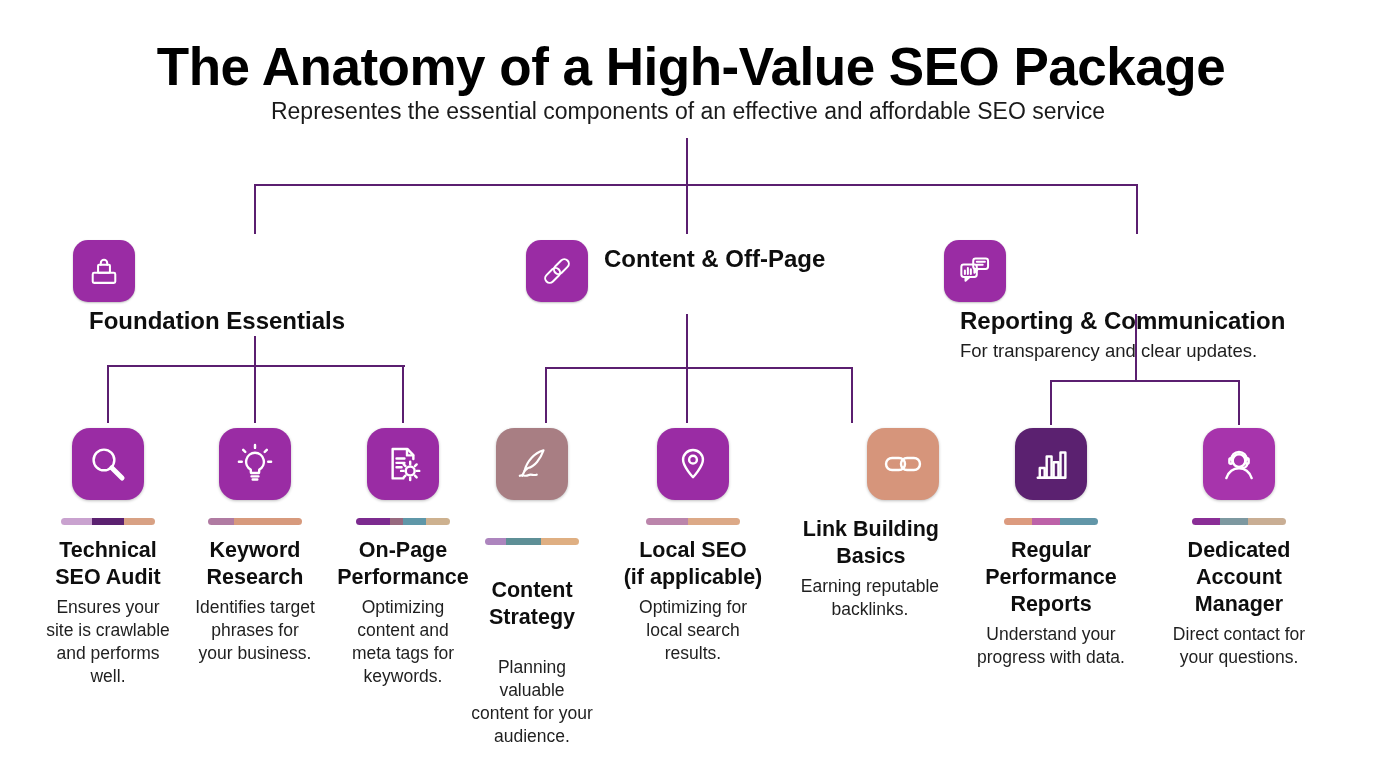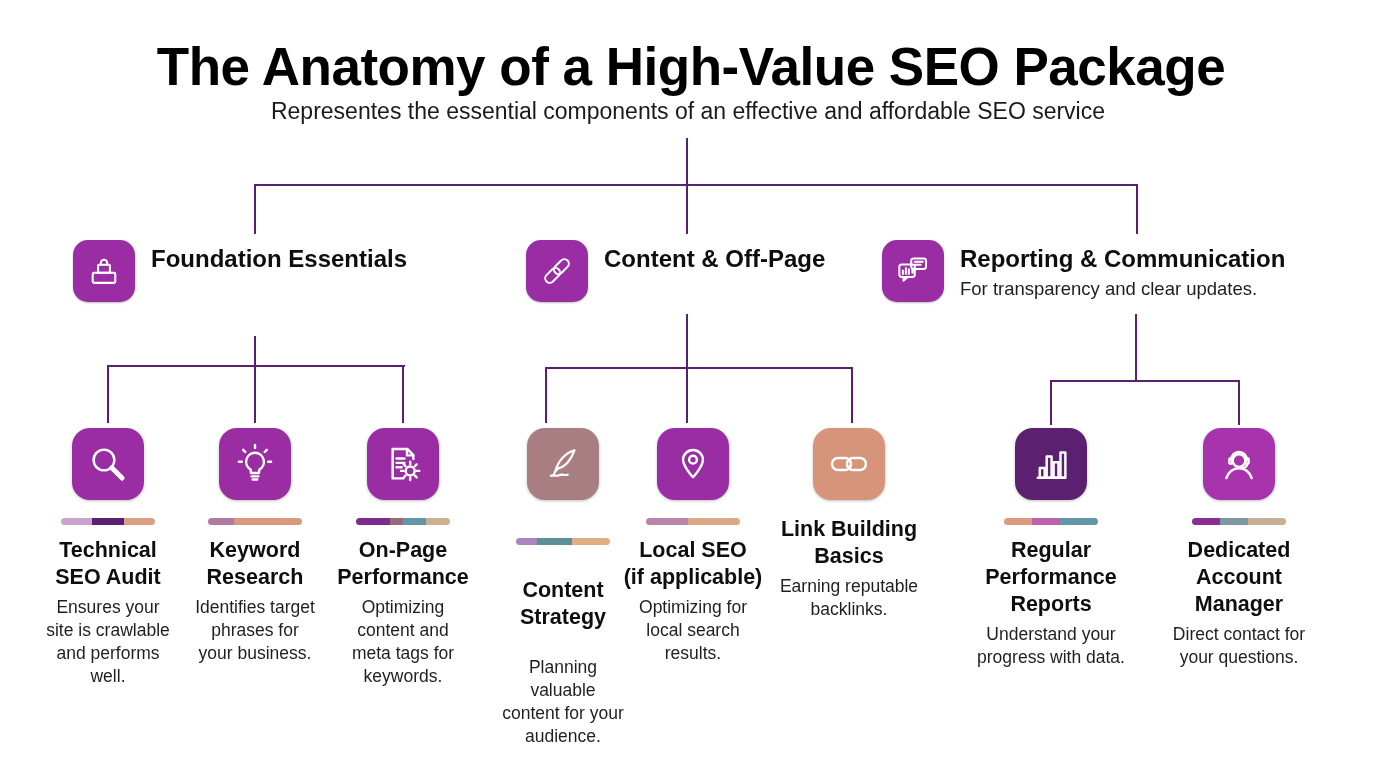--- a/index.html
+++ b/index.html
@@ -77,21 +77,21 @@
   <div class="cn h" style="left:545px;top:367px;width:308px;"></div>
   <div class="cn v" style="left:545px;top:367px;height:56px;"></div>
   <div class="cn v" style="left:686px;top:367px;height:56px;"></div>
   <div class="cn v" style="left:851px;top:367px;height:56px;"></div>
 
   <div class="cn v" style="left:1135px;top:314px;height:68px;"></div>
   <div class="cn h" style="left:1050px;top:380px;width:190px;"></div>
   <div class="cn v" style="left:1050px;top:380px;height:45px;"></div>
   <div class="cn v" style="left:1238px;top:380px;height:45px;"></div>
 
-  <div class="branch" style="left:73px;">
+  <div class="branch" style="left:73px;flex-direction:column;">
     <div class="bicon" style="background-color: rgb(154, 44, 164);">
       <svg width="38" height="38" viewBox="0 0 32 32" fill="none" stroke="#fff" stroke-width="1.7" stroke-linecap="round" stroke-linejoin="round">
         <rect x="6.5" y="17.5" width="19" height="8.5" rx="1.2"></rect>
         <rect x="11" y="10.8" width="10" height="6.7" rx="0.8"></rect>
         <path d="M13.3 10.8 V9.2 a2.7 2.7 0 0 1 5.4 0 v1.6"></path>
       </svg>
     </div>
     <div class="btext">
       <div class="btitle">Foundation Essentials</div>
     </div>
@@ -104,21 +104,21 @@
           <rect x="3.5" y="12.2" width="14.5" height="7.6" rx="3.8"></rect>
           <rect x="14" y="12.2" width="14.5" height="7.6" rx="3.8"></rect>
         </g>
       </svg>
     </div>
     <div class="btext">
       <div class="btitle">Content &amp; Off-Page</div>
     </div>
   </div>
 
-  <div class="branch" style="left:882px;">
+  <div class="branch" style="left:944px;flex-direction:column;">
     <div class="bicon" style="background-color: rgb(154, 44, 164);">
       <svg width="38" height="38" viewBox="0 0 32 32" fill="none" stroke="#fff" stroke-width="1.7" stroke-linecap="round" stroke-linejoin="round">
         <rect x="4.5" y="10.5" width="13" height="10.5" rx="2"></rect>
         <path d="M8 21 v3.2 L11.5 21"></path>
         <path d="M7.5 18.5 v-3 M10 18.5 v-5 M12.5 18.5 v-4"></path>
         <rect x="14.5" y="5.5" width="12.5" height="8.8" rx="2"></rect>
         <path d="M18.5 14.3 l-3 3.2 v-3.2"></path>
         <path d="M17.5 8.3 h6.8 M17.5 10.8 h5"></path>
       </svg>
     </div>
@@ -184,21 +184,21 @@
         <span class="bar-seg" style="background-color: rgb(205, 177, 143); flex-grow: 26;"></span>
       </div>
     <div class="ctitle">On-Page
 Performance</div>
     <div class="cdesc">Optimizing
 content and
 meta tags for
 keywords.</div>
   </div>
 
-  <div class="child" style="left:473px;gap:20px;">
+  <div class="child" style="left:442px;gap:20px;">
     <div class="cicon" style="background-color: rgb(168, 126, 131);">
       <svg width="46" height="46" viewBox="0 0 32 32" fill="none" stroke="#fff" stroke-width="1.5" stroke-linecap="round" stroke-linejoin="round">
         <path d="M24 6.5 C17.5 8.5 12.5 14 10.8 20.8 L13.2 18.8 C17.8 18 21.8 12.5 24 6.5 Z"></path>
         <path d="M10.8 20.8 C10.2 22 9.7 23.1 9.2 24.2"></path>
         <path d="M7.5 24.2 c2 -1.2 3.5 0.8 5.8 -0.4 c2.3 -1.2 3.7 0.6 6 -0.4"></path>
       </svg>
     </div>
     <div class="pbar">
         <span class="bar-seg" style="background-color: rgb(173, 133, 190); flex-grow: 22;"></span>
         <span class="bar-seg" style="background-color: rgb(94, 143, 150); flex-grow: 38;"></span>
@@ -223,21 +223,21 @@
         <span class="bar-seg" style="background-color: rgb(187, 133, 171); flex-grow: 45;"></span>
         <span class="bar-seg" style="background-color: rgb(220, 169, 135); flex-grow: 55;"></span>
       </div>
     <div class="ctitle">Local SEO
 (if applicable)</div>
     <div class="cdesc">Optimizing for
 local search
 results.</div>
   </div>
 
-  <div class="child no-bar" style="left:759px;">
+  <div class="child no-bar" style="left:759px;align-items:flex-end;">
     <div class="cicon" style="background-color: rgb(214, 149, 123);">
       <svg width="46" height="46" viewBox="0 0 32 32" fill="none" stroke="#fff" stroke-width="1.7" stroke-linecap="round" stroke-linejoin="round">
         <rect x="4.2" y="11.8" width="13.2" height="8.4" rx="4.2"></rect>
         <rect x="14.6" y="11.8" width="13.2" height="8.4" rx="4.2"></rect>
       </svg>
     </div>
 
     <div class="ctitle">Link Building
 Basics</div>
     <div class="cdesc">Earning reputable

